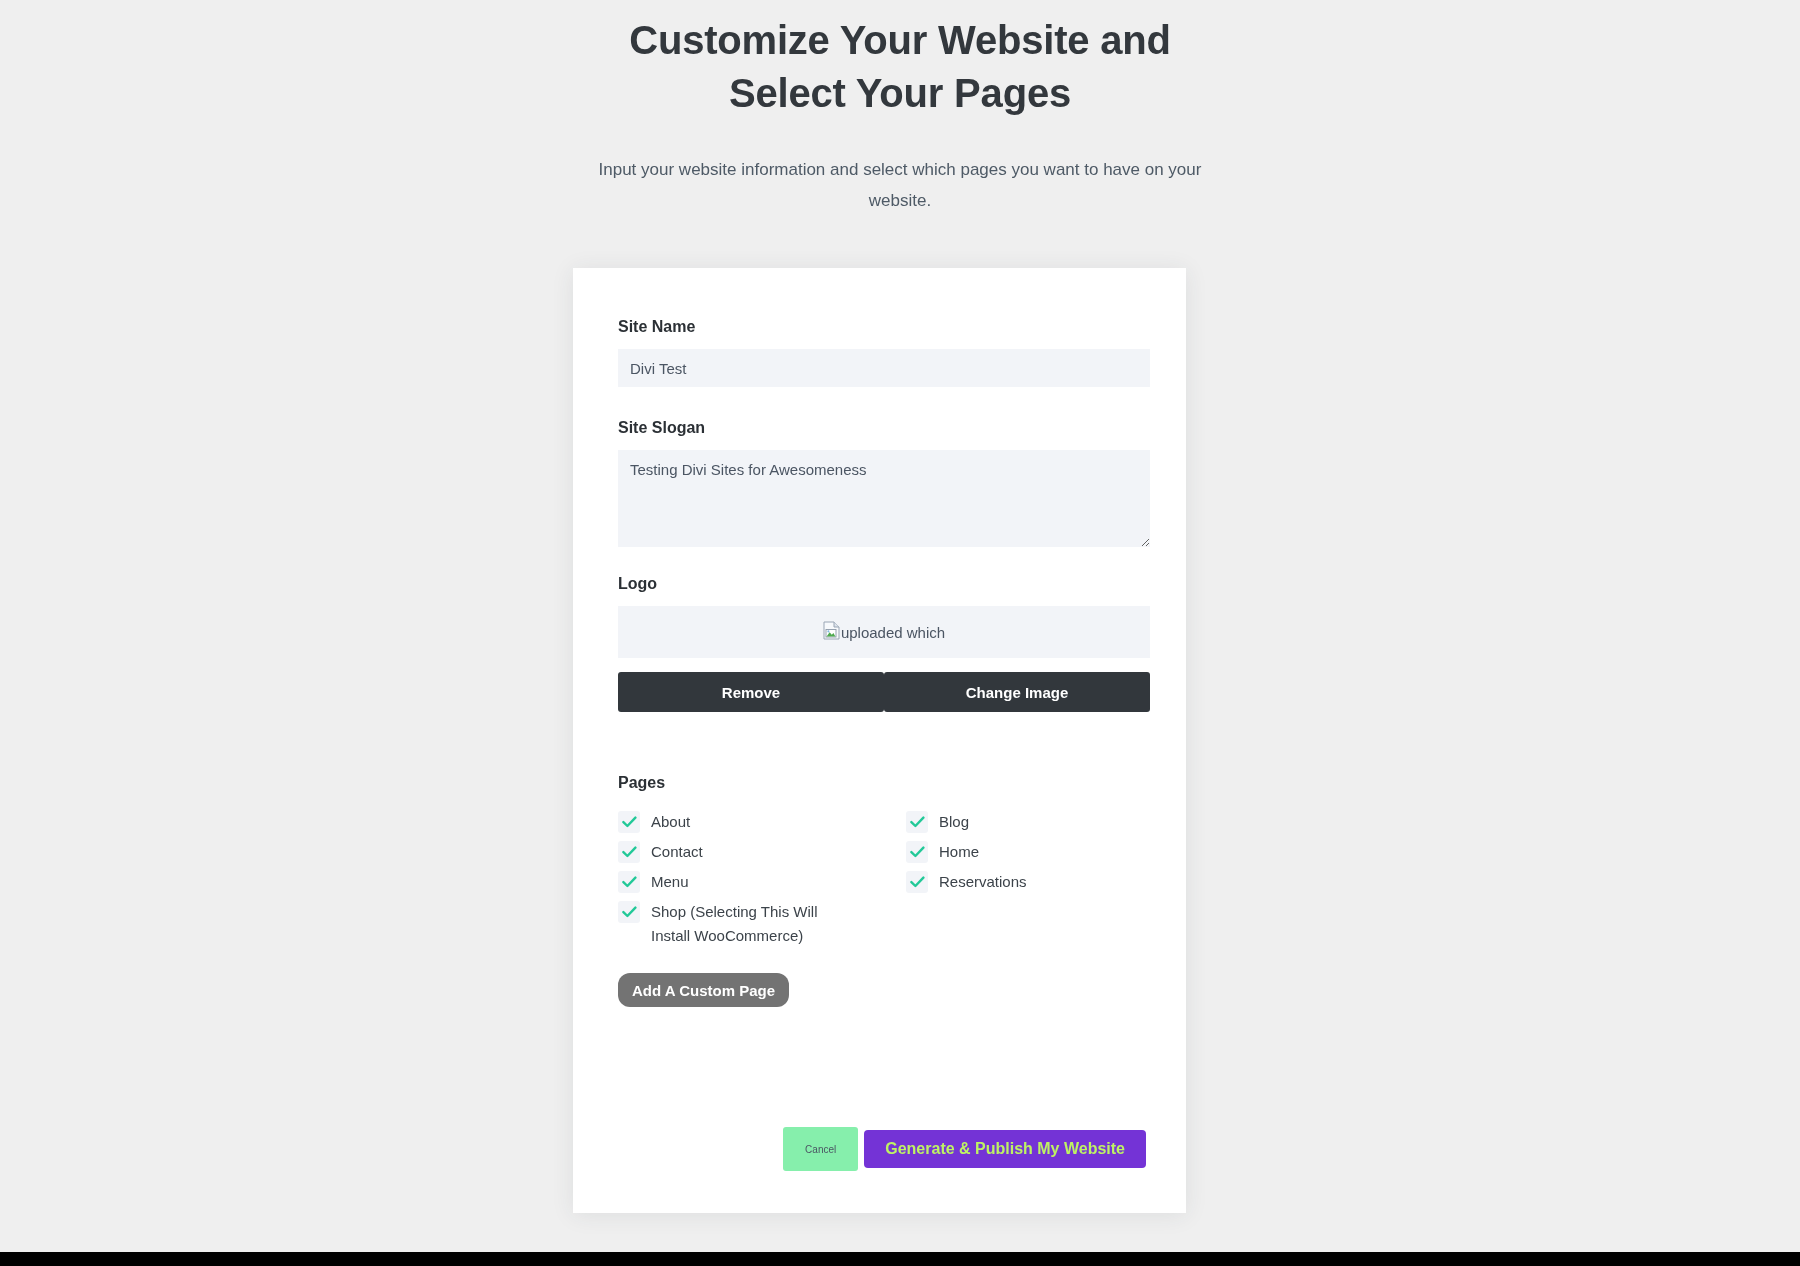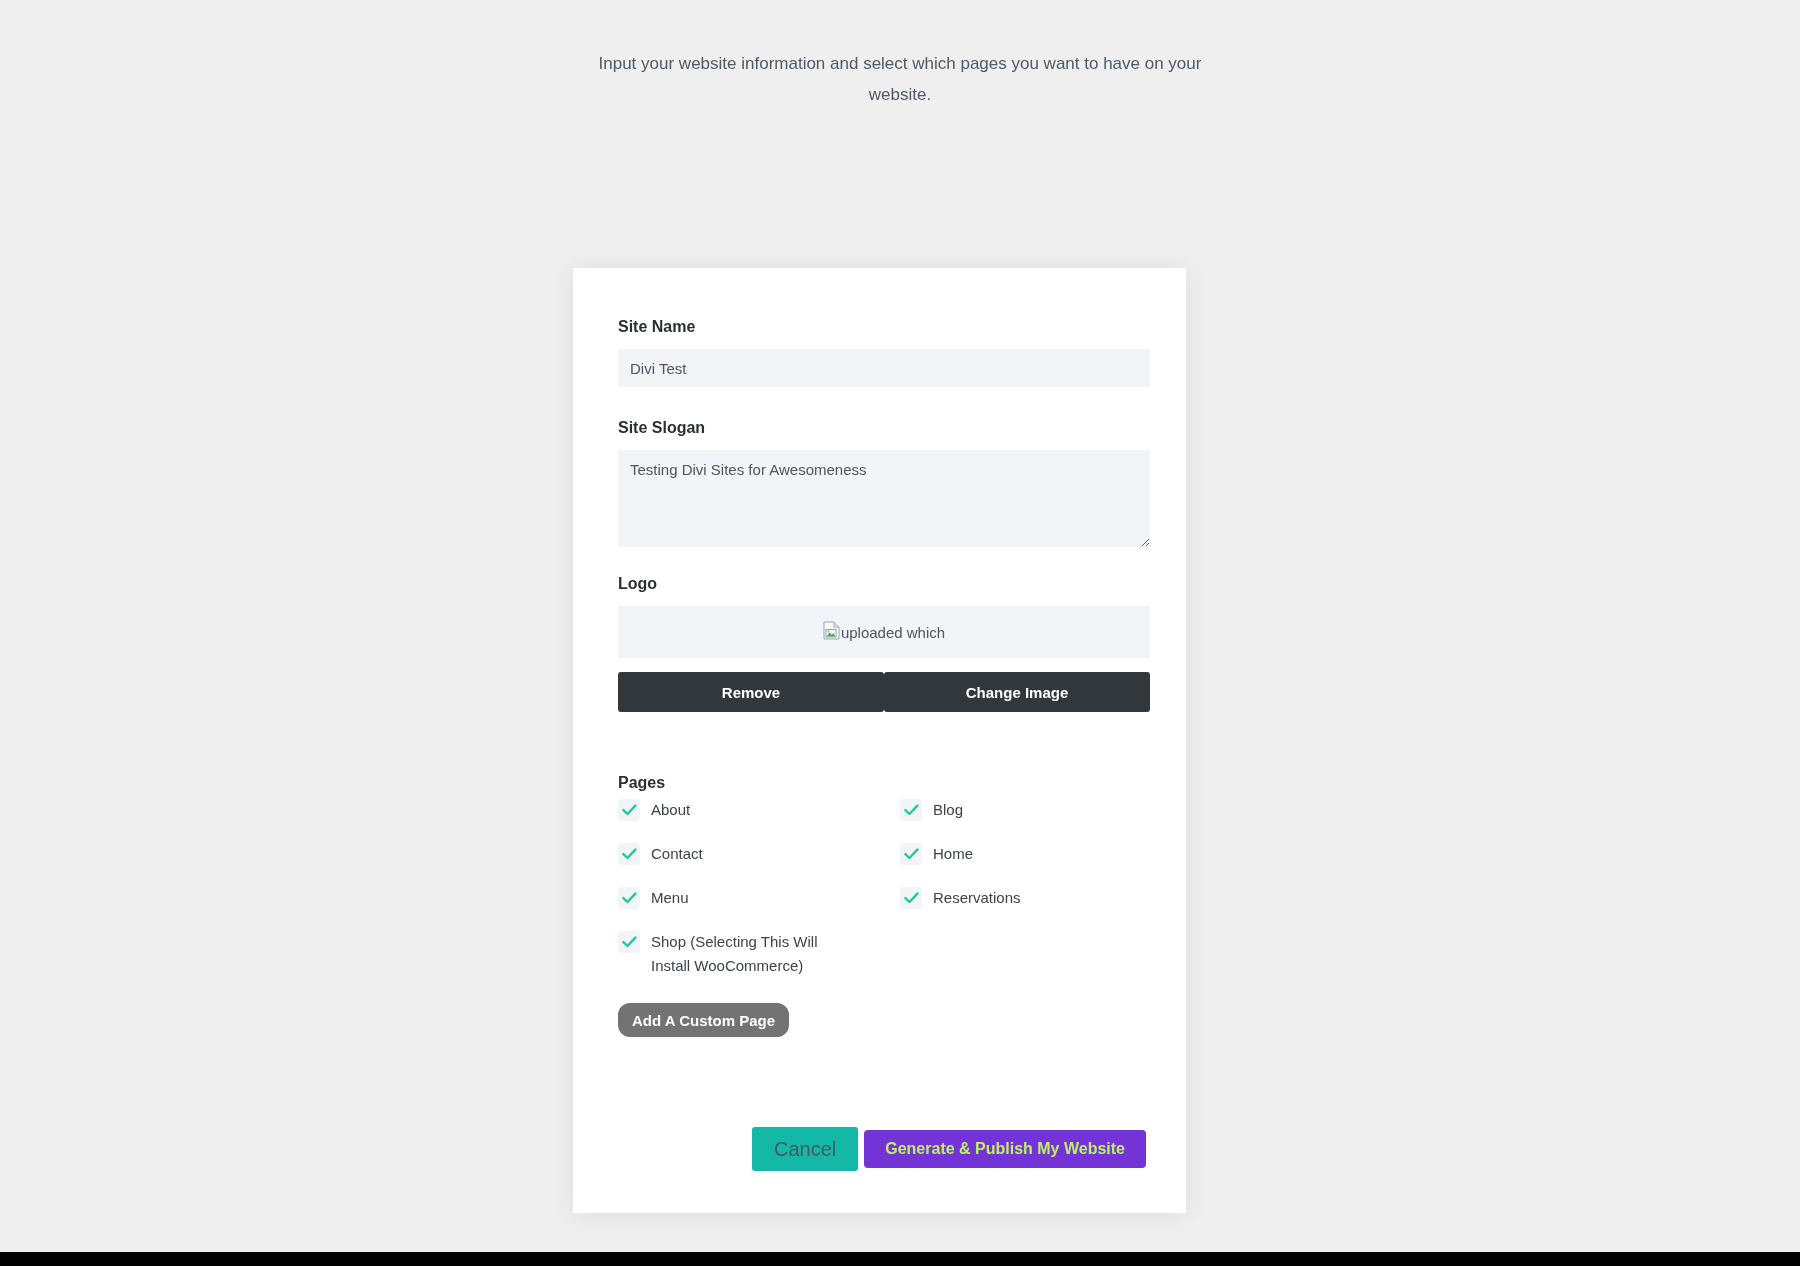--- a/index.html
+++ b/index.html
@@ -145,25 +145,26 @@
   
   .pages-label {
     font-size: 16px;
     font-weight: bold;
     color: #2b3035;
     margin-top: 62px;
     display: block;
   }
 
   .pages-grid {
-    margin-top: 6px;
+    margin-top: 18px;
     display: grid;
     grid-template-columns: 282px 282px;
     row-gap: 20px;
     width: 564px;
+    gap: 6px;
   }
 
   .page-option {
     display: flex;
     align-items: flex-start;
     cursor: pointer;
   }
 
   .checkbox {
     flex: 0 0 auto;
@@ -207,26 +208,26 @@
     right: 40px;
     bottom: 42px;
     display: flex;
     align-items: center;
     gap: 6px;
   }
 
   .btn-cancel {
     height: 44px;
     padding: 0 22px;
-    background: #14b8a6;
+    background: #86efac;
     color: #4b5563;
     border: none;
     border-radius: 3px;
     font-family: "Liberation Sans", sans-serif;
-    font-size: 20px;
+    font-size: 10px;
     cursor: pointer;
   }
 
   .btn-primary {
     height: 38px;
     padding: 0 21px;
     background: #7433d6;
     color: #bef264;
     border: none;
     border-radius: 4px;
@@ -245,20 +246,21 @@
     height: 14px;
     background: #000000;
   }
 </style>
 </head>
 <body>
 
 <div class="viewport">
 
   <div class="header">
+    <h1 class="page-title">Customize Your Website and Select Your Pages</h1>
     <p class="page-subtitle">Input your website information and select which pages you want to have on your website.</p>
   </div>
 
   <div class="card">
     <div class="card-inner">
 
       <div>
         <label class="field-label">Site Name</label>
         <input class="text-input" type="text" value="Divi Test" style="">
       </div>

